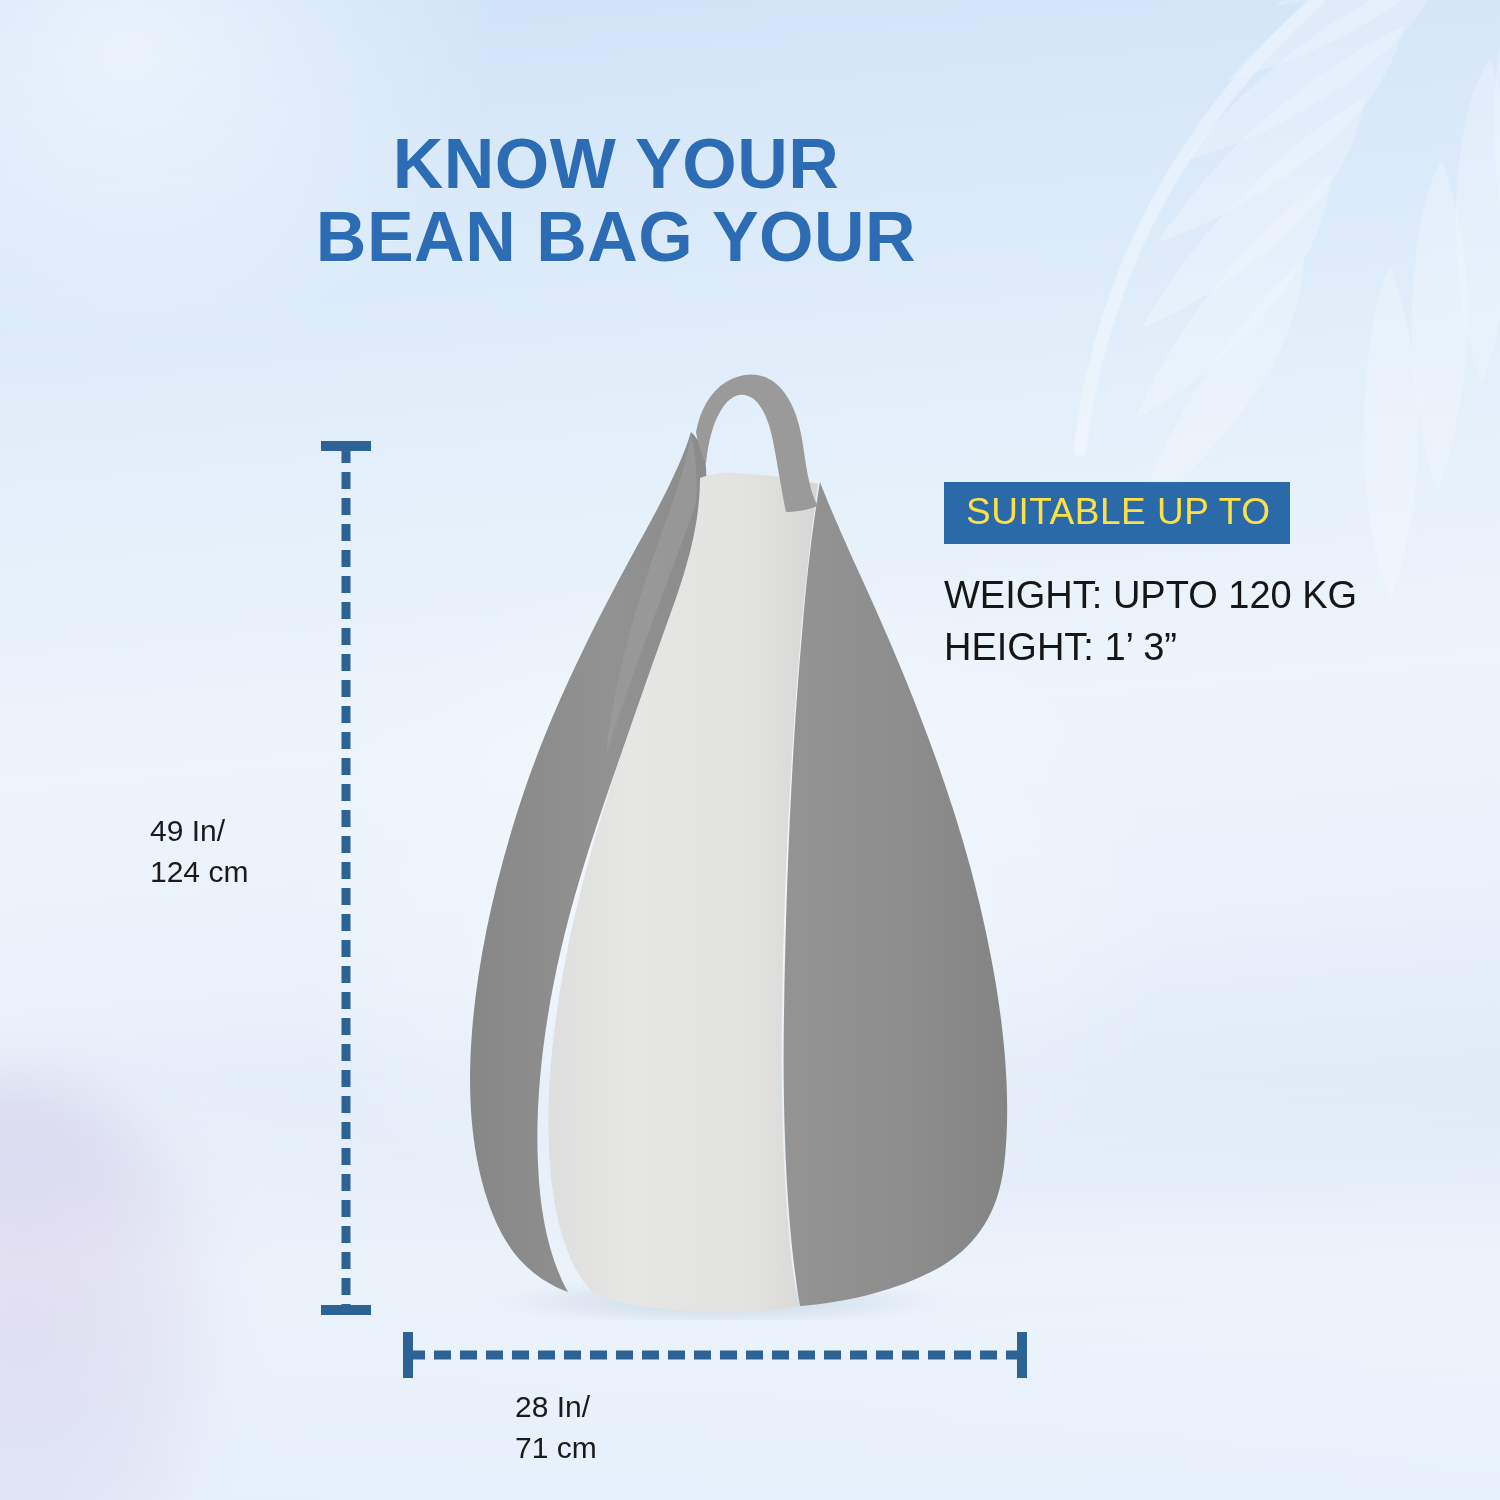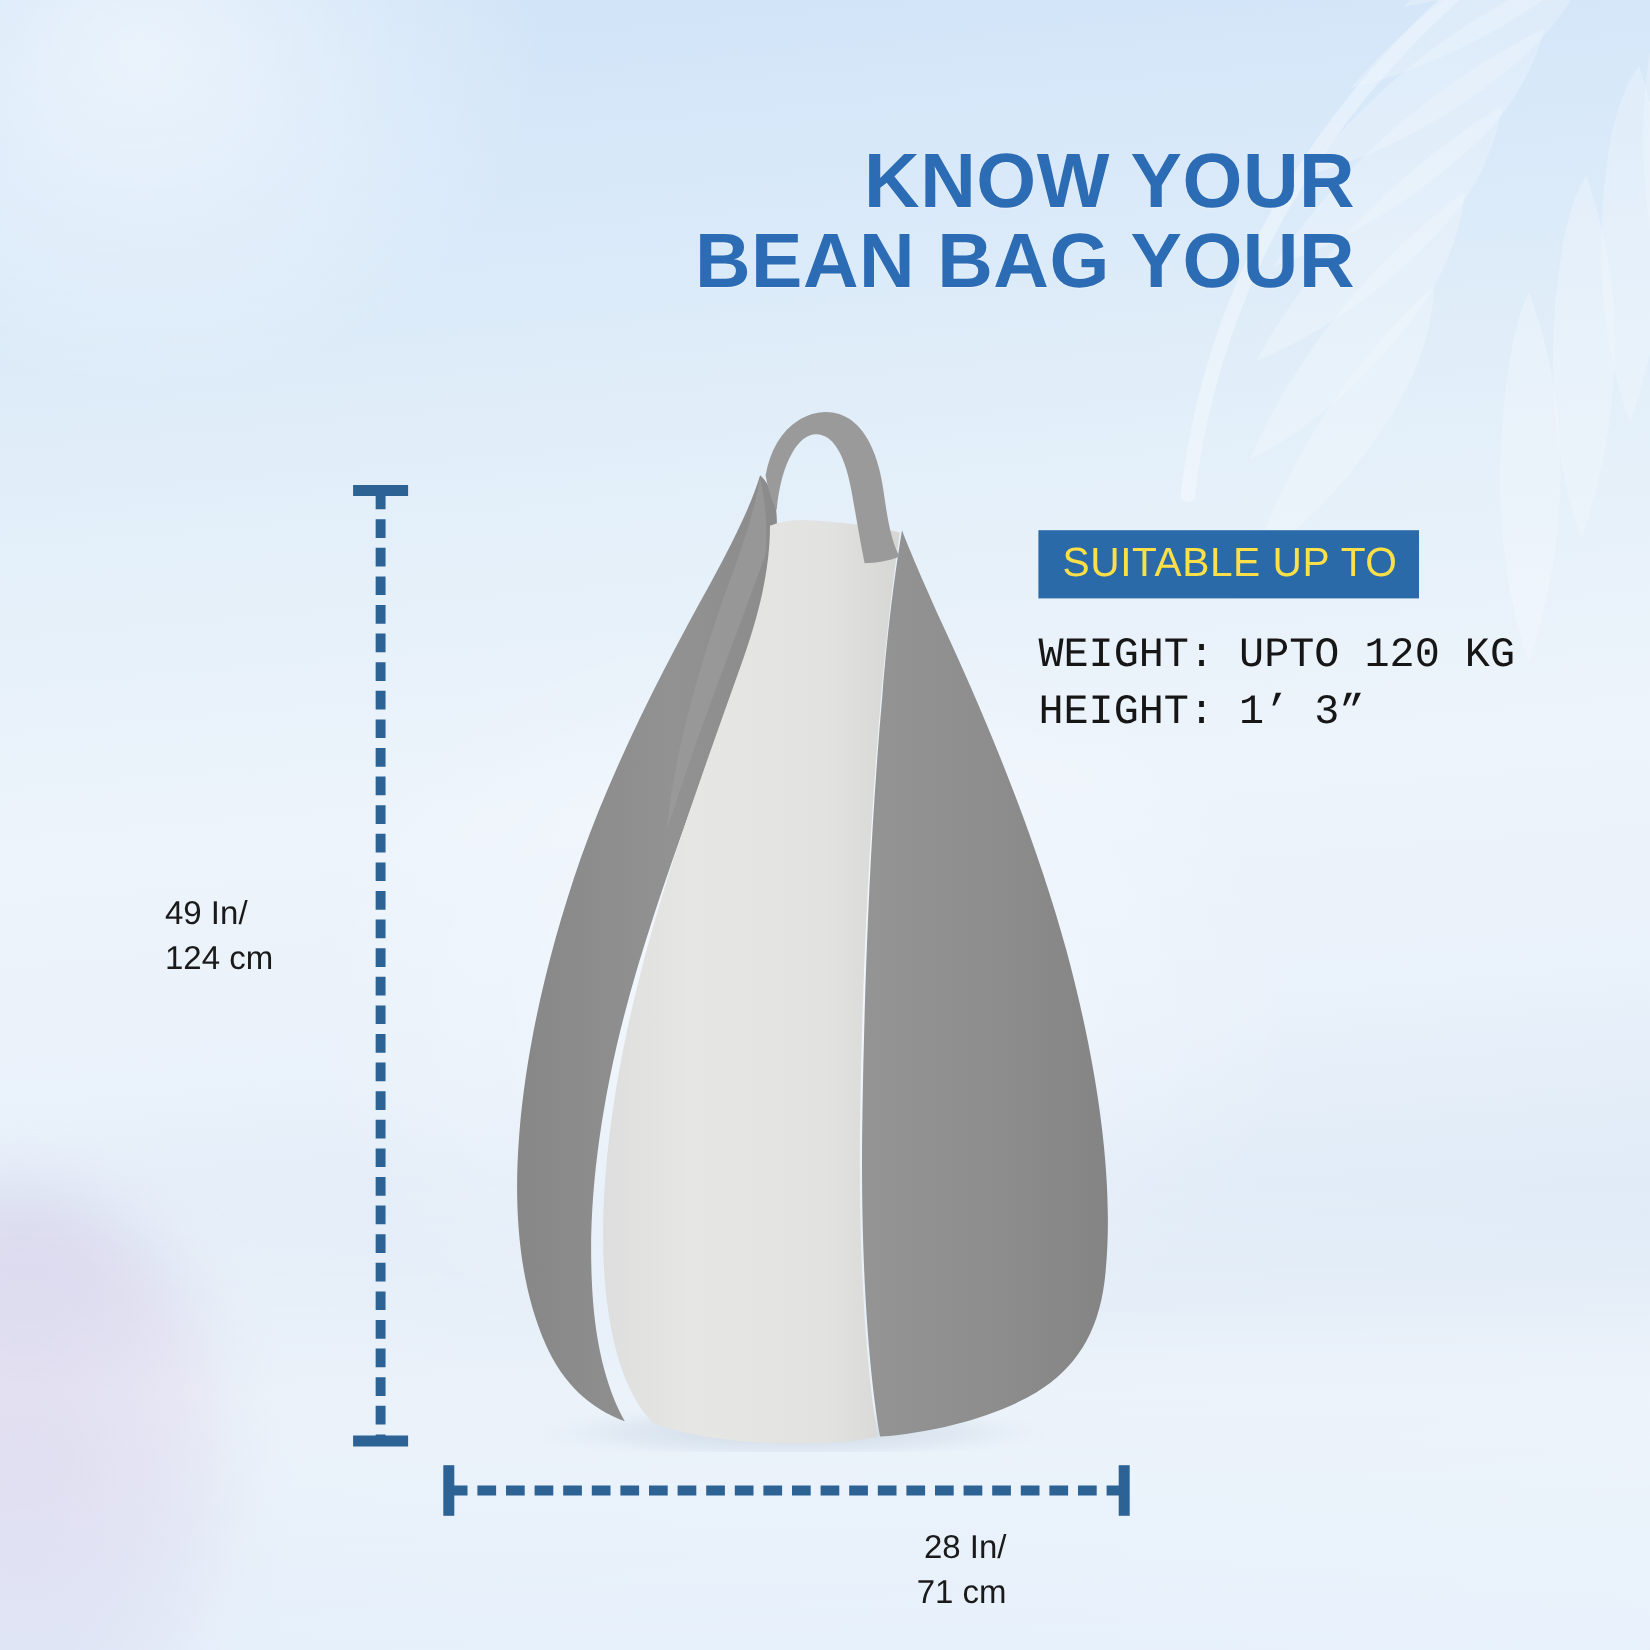--- a/index.html
+++ b/index.html
@@ -65,21 +65,21 @@
     width: 1500px; height: 430px;
     background: linear-gradient(to bottom, rgba(255,255,255,0.0) 0%, rgba(255,255,255,0.40) 45%, rgba(232,242,252,0.55) 100%);
   }
 
   
   #headline {
     position: absolute;
     left: 0;
     top: 128px;
     width: 1232px;
-    text-align: right;
+    text-align: center;
     line-height: 1.04;
     letter-spacing: 0.5px;
   }
   #headline .line {
     display: block;
     font-size: 70px;
     font-weight: bold;
     color: #2c6cb4;
     text-shadow: 0 1px 0 rgba(255,255,255,0.35);
   }
@@ -119,21 +119,21 @@
     text-align: left;
     font-size: 30px;
     line-height: 1.38;
     color: #1a1a1a;
   }
   #width-label {
     position: absolute;
     left: 515px;
     top: 1386px;
     width: 400px;
-    text-align: right;
+    text-align: left;
     font-size: 30px;
     line-height: 1.38;
     color: #1a1a1a;
   }
   .dim-line-text { display: block; }
 
   
   #spec-panel {
     position: absolute;
     left: 944px;
@@ -149,21 +149,21 @@
     letter-spacing: 0.5px;
     padding: 9px 20px 11px 22px;
   }
   #spec-list {
     margin-top: 26px;
     font-size: 38px;
     line-height: 1.36;
     color: #161616;
     white-space: nowrap;
   }
-  .spec-row { display: block; font-family: Liberation Mono, monospace; }
+  .spec-row { display: block; }
 </style>
 </head>
 <body>
 
 <div id="canvas">
 
   <div class="bg-layer" id="corner-glow-tl"></div>
 
   <div class="bg-layer" id="leaf-watermark">
     <svg viewBox="0 0 900 900" xmlns="http://www.w3.org/2000/svg">

